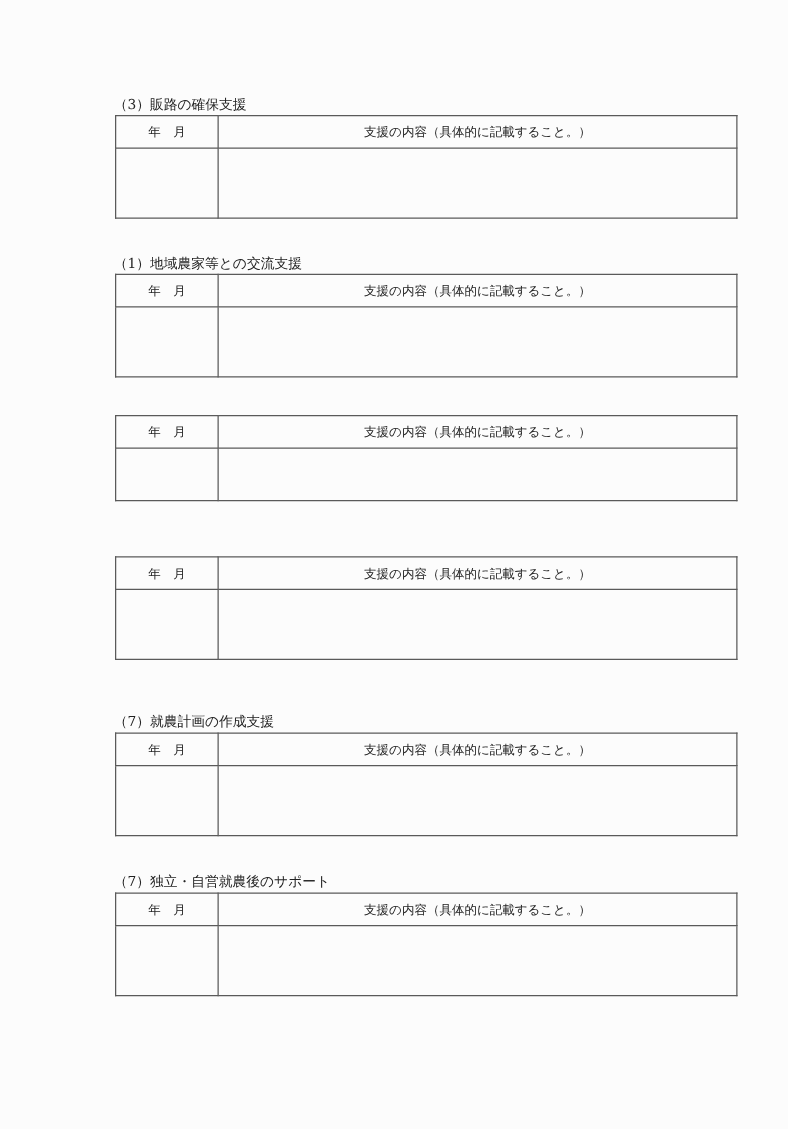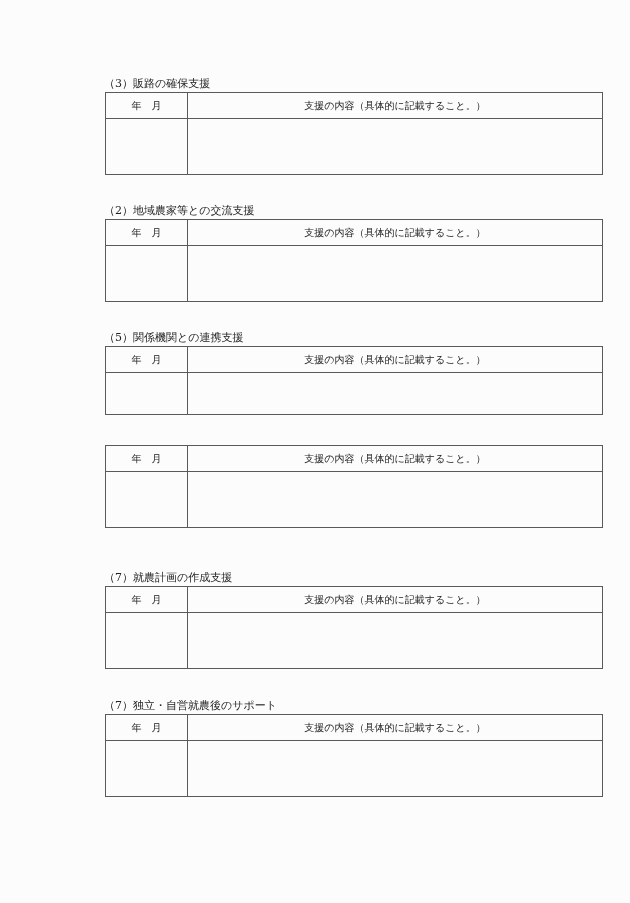--- a/index.html
+++ b/index.html
@@ -10,21 +10,21 @@
     body {
       width: 630px;
       height: 903px;
       position: relative;
       overflow: hidden;
       font-family: "DejaVu Serif", "Liberation Serif", serif;
       color: #222;
     }
     .section {
       position: absolute;
-      left: 73px;
+      left: 60px;
       width: 497px;
       padding-left: 32px;
     }
     .section-title {
       font-size: 11px;
       line-height: 14px;
       height: 14px;
       margin-left: -1px;
       white-space: nowrap;
       letter-spacing: 0;
@@ -64,41 +64,40 @@
     </tr>
     <tr style="height:56px;">
       <td></td>
       <td></td>
     </tr>
   </tbody>
     </table>
 </div>
 
 <div class="section" style="top:204px;">
-  <div class="section-title">（2）地域農家等との交流支援</div>
+  <div class="section-title">（1）地域農家等との交流支援</div>
   <table class="support" style="margin-top:1px;">
     <colgroup>
         <col class="c-date">
         <col class="c-content">
       </colgroup>
     <tbody>
         <tr class="head">
       <td>年　月</td>
       <td>支援の内容（具体的に記載すること。）</td>
     </tr>
     <tr style="height:56px;">
       <td></td>
       <td></td>
     </tr>
   </tbody>
     </table>
 </div>
 
 <div class="section" style="top:331px;">
-  <div class="section-title">（5）関係機関との連携支援</div>
   <table class="support" style="margin-top:1px;">
     <colgroup>
         <col class="c-date">
         <col class="c-content">
       </colgroup>
     <tbody>
         <tr class="head">
       <td>年　月</td>
       <td>支援の内容（具体的に記載すること。）</td>
     </tr>

